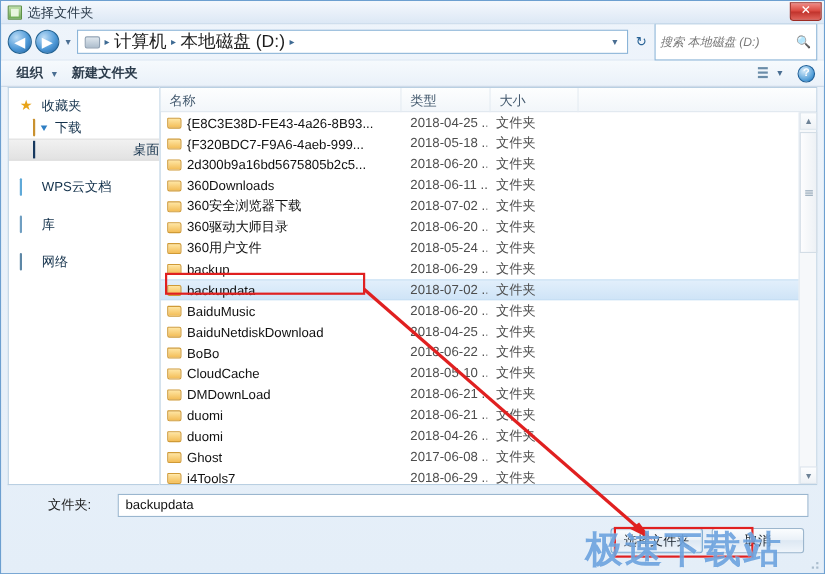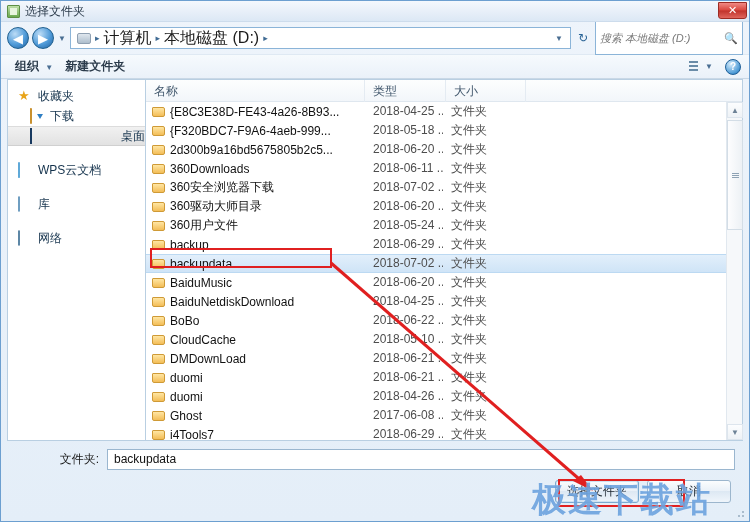--- a/index.html
+++ b/index.html
@@ -232,21 +232,21 @@
   .vs-grip i{position:absolute;left:0;right:0;height:1px;background:#8ea2b4;}
   .vs-grip i:nth-child(1){top:1px;}
   .vs-grip i:nth-child(2){top:3px;}
   .vs-grip i:nth-child(3){top:5px;}
   
   .footer{
     height:auto;padding:6px 6px 0 6px;box-sizing:border-box;
   }
   .fnrow{display:flex;align-items:center;height:24px;}
   .fnlabel{
-    width:100px;flex:0 0 auto;text-align:right;padding-right:8px;
+    width:100px;flex:0 0 auto;text-align:right;padding-right:24px;
     font-size:12px;color:#1a1a1a;box-sizing:border-box;white-space:nowrap;
   }
   .fninput{
     flex:1 1 auto;height:21px;background:#fff;border:1px solid #9ab6cf;
     box-sizing:border-box;display:flex;align-items:center;padding:0 6px;
     font-size:12px;color:#111;margin-right:8px;
   }
   .btnrow{
     display:flex;justify-content:flex-end;align-items:center;
     gap:8px;padding:7px 12px 0 0;height:33px;box-sizing:border-box;

